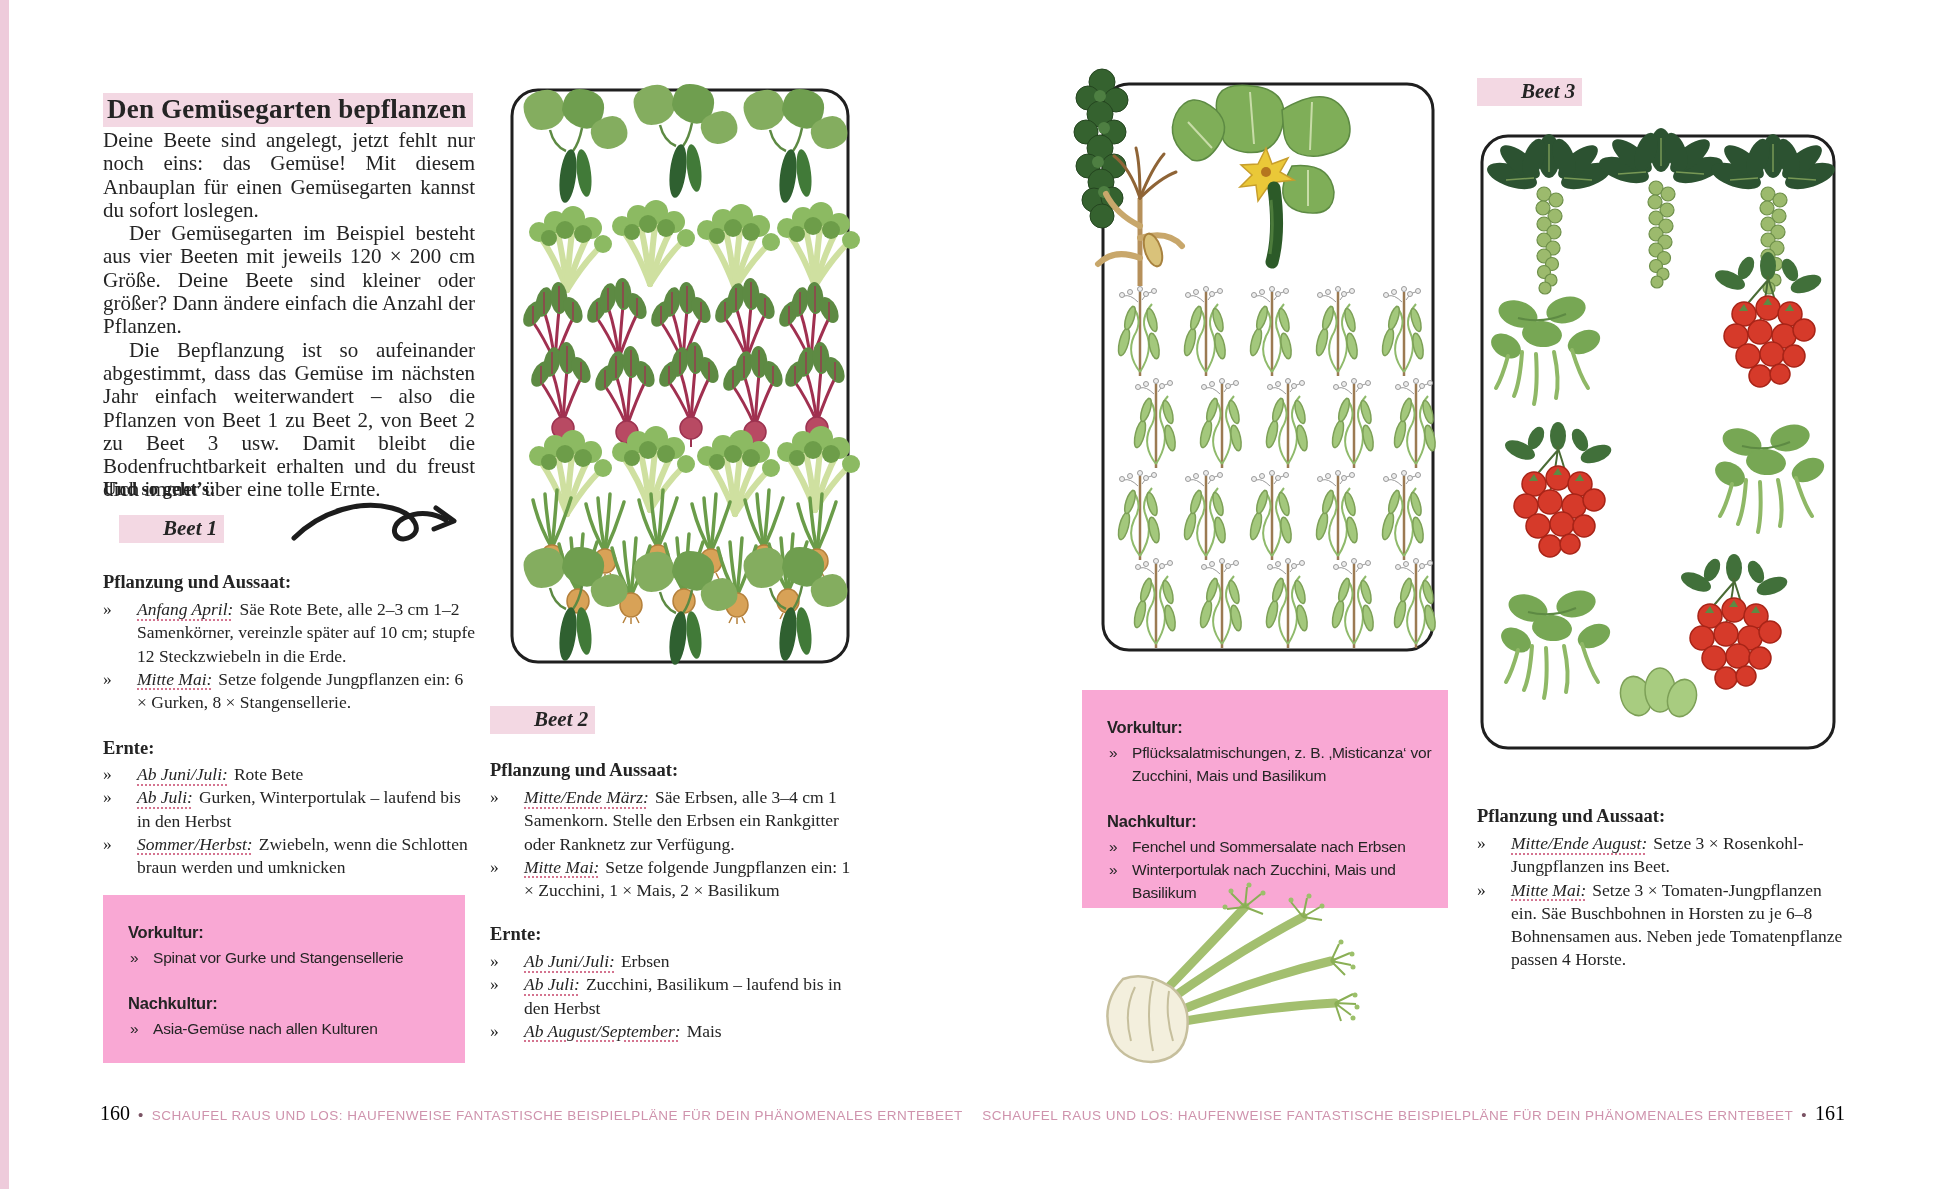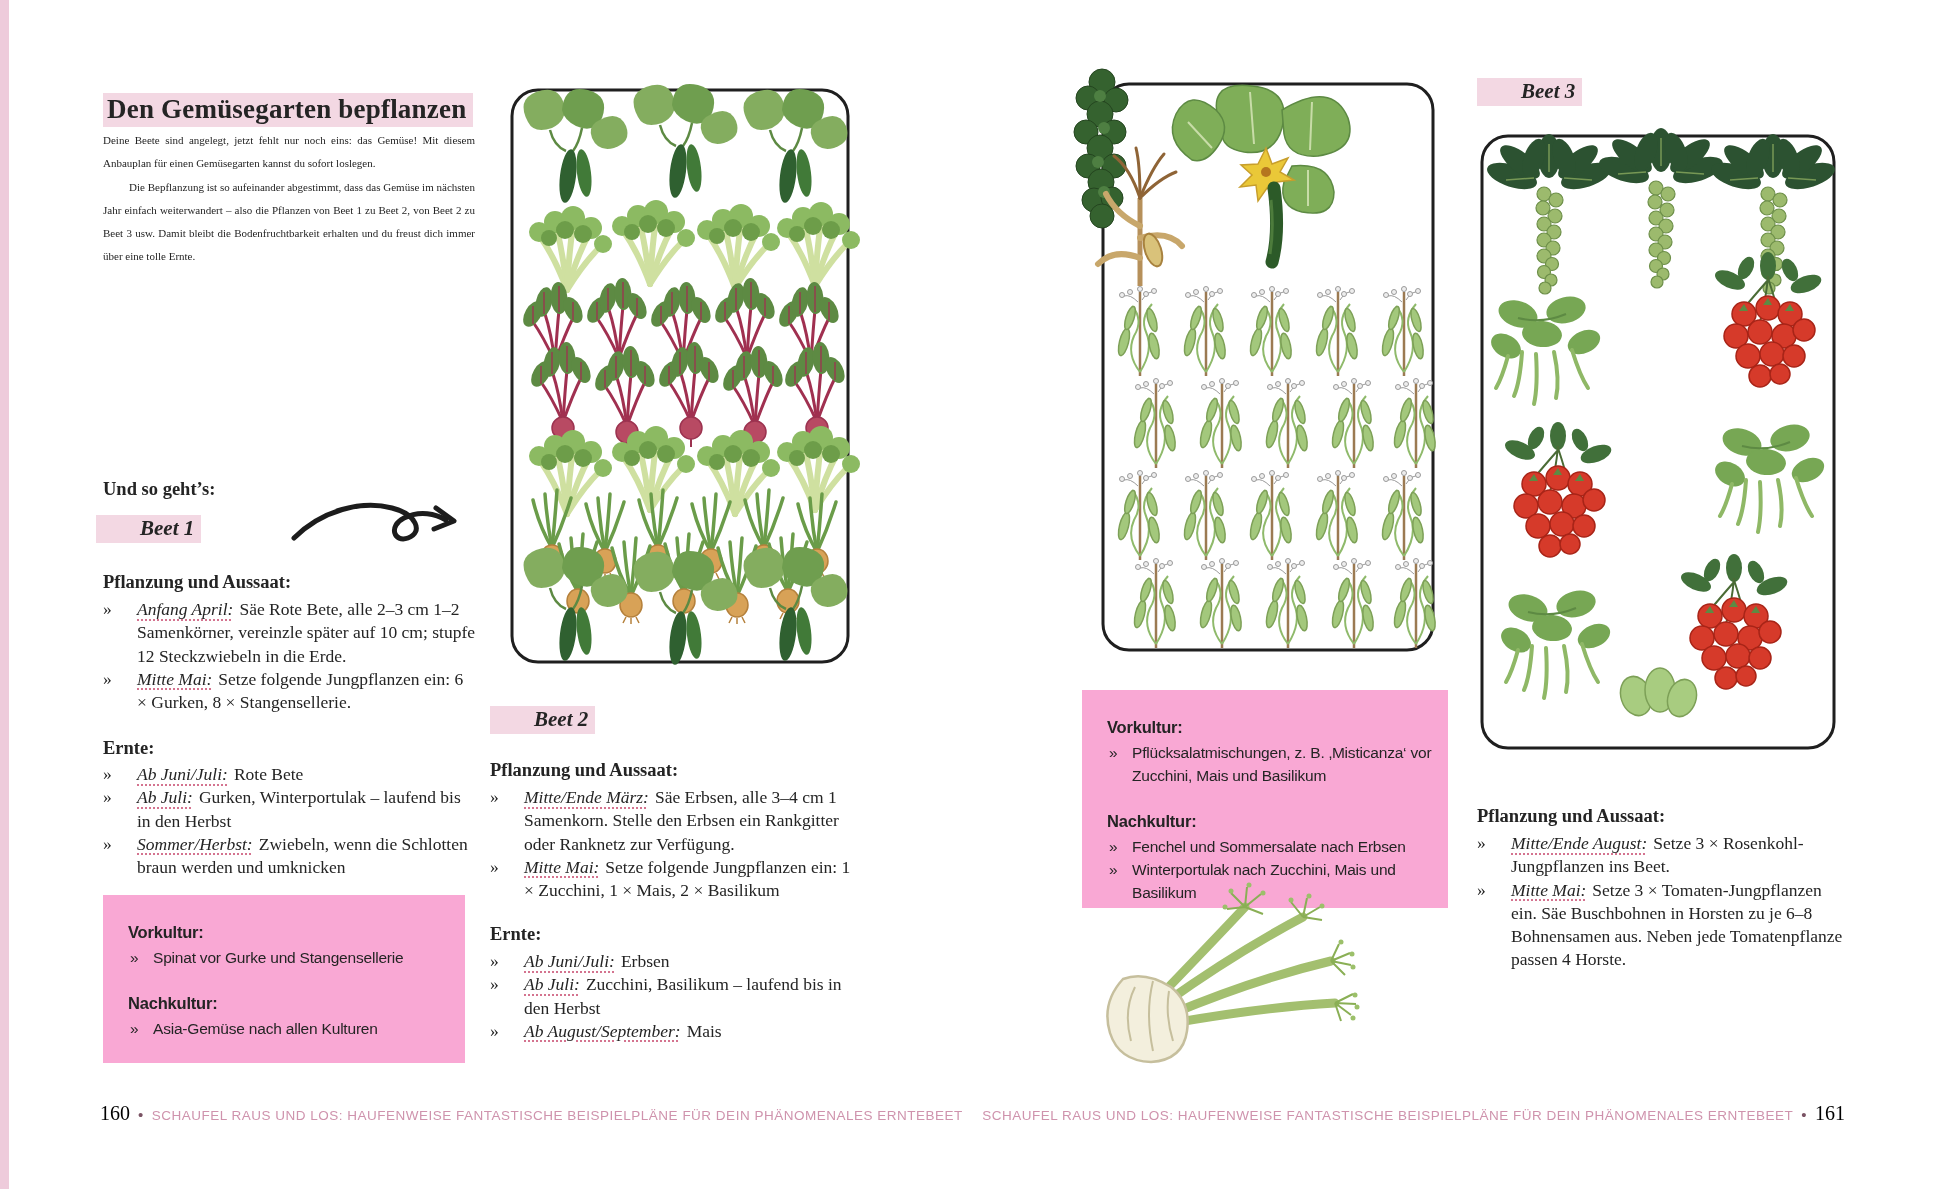--- a/index.html
+++ b/index.html
@@ -8,21 +8,21 @@
   .abs { position:absolute; }
   .spine { left:0; top:0; width:9px; height:1189px; background:#eecbdb; }
 
   
   .hl { background:#f3d8e3; padding:1px 7px 2px 4px; display:inline-block; }
   .main-title { font-size:27px; font-weight:bold; letter-spacing:0.2px; }
   .beet-label { font-size:21px; font-weight:bold; font-style:italic;padding-left:44px; }
   .sec-head { font-size:18.5px; font-weight:bold; }
 
   
-  .flow { font-size:11px; line-height:23.3px; text-align:justify; }
+  .flow { font-size:21px; line-height:23.3px; text-align:justify; }
   .flow p.ind { text-indent:26px; }
 
   
   .list { font-size:17.5px; line-height:23.3px; }
   .li { display:flex; }
   .mk { width:34px; flex:none; }
   .lead { font-style:italic; margin-right:6px; text-decoration:underline dotted #d4738f; text-decoration-thickness:2px; text-underline-offset:4px; }
 
   
   .pinkbox { background:#f9a8d4; font-family:"Liberation Sans","DejaVu Sans",sans-serif; font-size:15.5px; letter-spacing:-0.2px; line-height:23px; padding:26px 16px 18px 25px; }
@@ -300,26 +300,27 @@
 <div class="abs spine"></div>
 
 <div>
 
   <div class="abs" style="left:103px; top:93px; width:372px;">
     <span class="hl main-title">Den Gemüsegarten bepflanzen</span>
   </div>
 
   <div class="abs flow" style="left:103px; top:129px; width:372px;">
     <p>Deine Beete sind angelegt, jetzt fehlt nur noch eins: das Gemüse! Mit diesem Anbauplan für einen Gemüsegarten kannst du sofort loslegen.</p>
+    <p class="ind">Der Gemüsegarten im Beispiel besteht aus vier Beeten mit jeweils 120 × 200 cm Größe. Deine Beete sind kleiner oder größer? Dann ändere einfach die Anzahl der Pflanzen.</p>
     <p class="ind">Die Bepflanzung ist so aufeinander abgestimmt, dass das Gemüse im nächsten Jahr einfach weiterwandert – also die Pflanzen von Beet 1 zu Beet 2, von Beet 2 zu Beet 3 usw. Damit bleibt die Bodenfruchtbarkeit erhalten und du freust dich immer über eine tolle Ernte.</p>
   </div>
 
   <div class="abs sec-head" style="left:103px; top:479px;">Und so geht’s:</div>
 
-  <div class="abs" style="left:96px; top:515px;">
+  <div class="abs" style="left:119px; top:515px;">
     <span class="hl beet-label">Beet 1</span>
   </div>
 
   <svg class="abs" style="left:288px; top:492px;" width="176" height="62" viewBox="0 0 176 62">
     <path d="M6,46 C34,18 74,8 104,16 C128,22 136,40 120,46 C106,51 100,34 116,26 C132,18 148,22 158,28" stroke="#1c1c1c" stroke-width="5" fill="none" stroke-linecap="round"></path>
     <path d="M148,16 L166,29 L146,37" fill="none" stroke="#1c1c1c" stroke-width="5" stroke-linejoin="round" stroke-linecap="round"></path>
   </svg>
 
   <div class="abs sec-head" style="left:103px; top:572px;">Pflanzung und Aussaat:</div>
 

